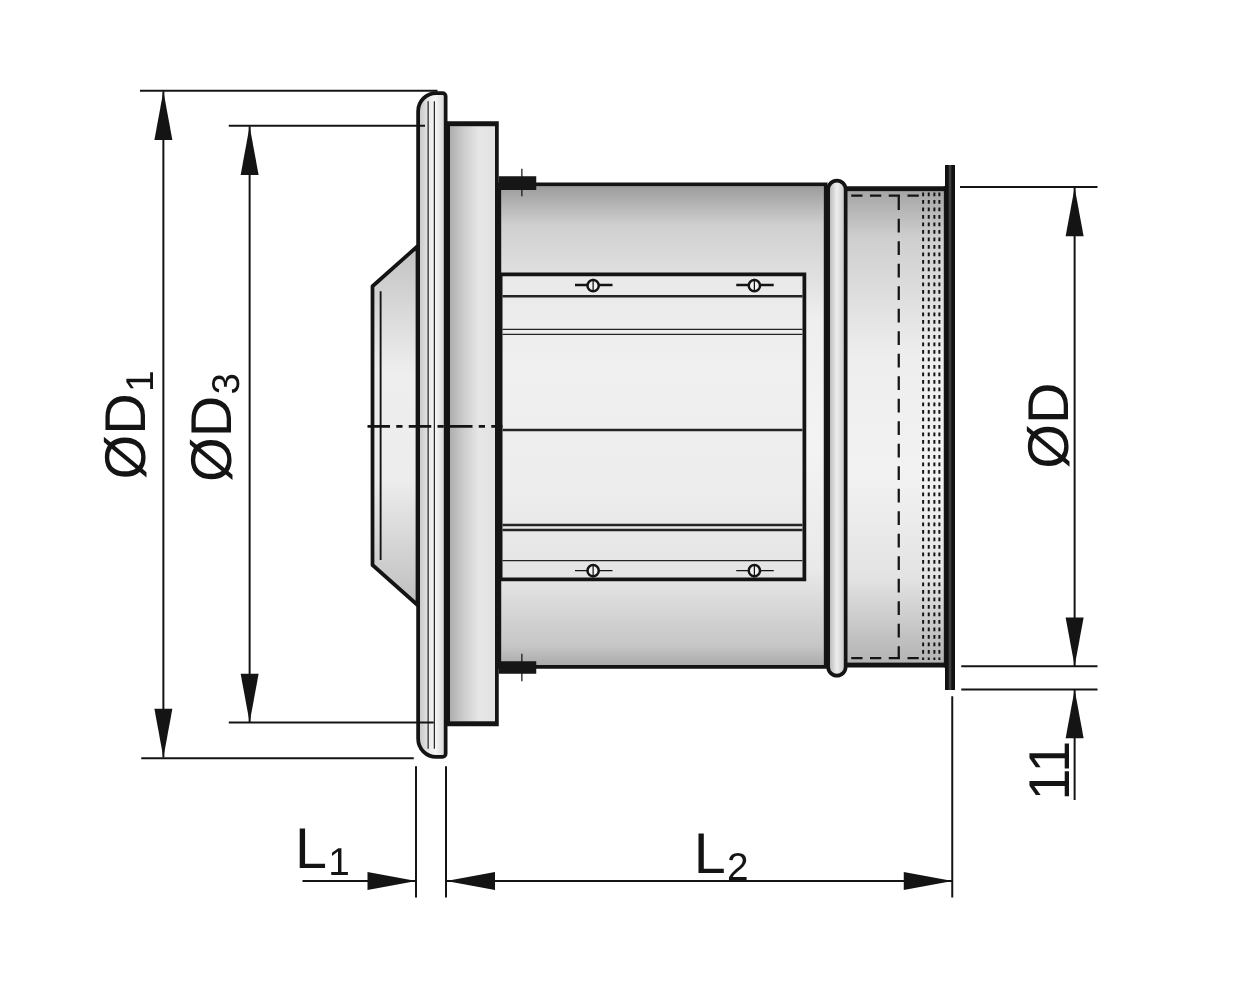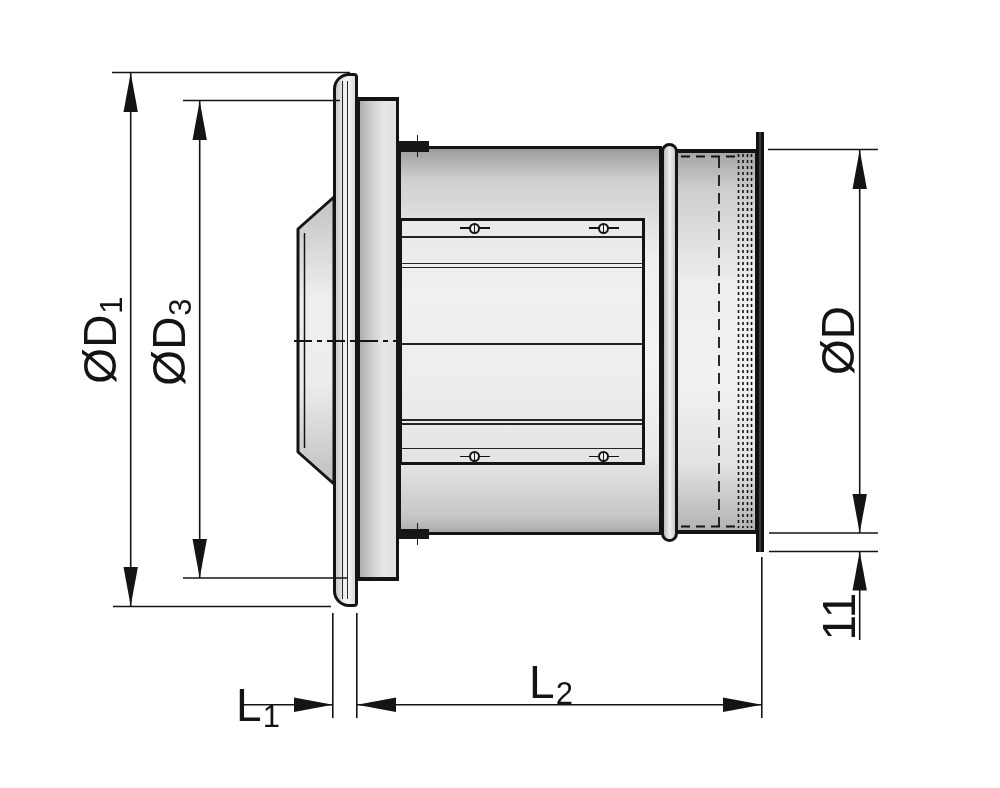--- a/index.html
+++ b/index.html
@@ -189,20 +189,20 @@
   </div>
   <div class="lbl rot" style="left:169px;top:342px">
     <span>ØD</span><span class="sub">3</span>
   </div>
   <div class="lbl rot" style="left:838px;top:340px">
     <span>ØD</span><span class="sub"></span>
   </div>
   <div class="lbl rot" style="left:839px;top:616px">
     <span>11</span><span class="sub"></span>
   </div>
-  <div class="lbl" style="left:258px;top:705px">
+  <div class="lbl" style="left:258px;top:678px">
     <span>L</span><span class="sub">1</span>
   </div>
-  <div class="lbl" style="left:551px;top:682px">
+  <div class="lbl" style="left:577px;top:682px">
     <span>L</span><span class="sub">2</span>
   </div>
 
 </div>
 
 </body></html>

